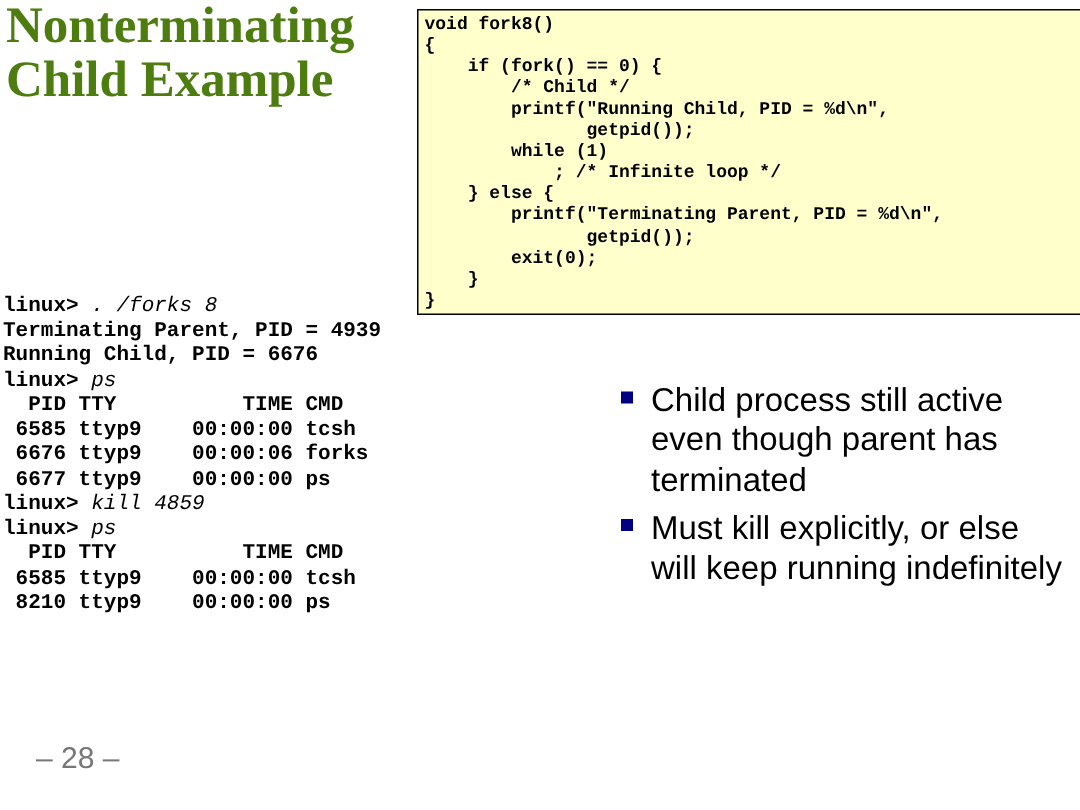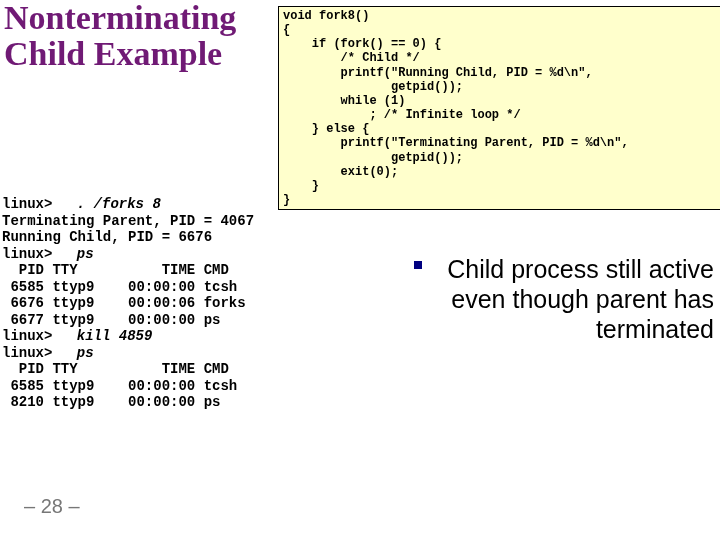--- a/index.html
+++ b/index.html
@@ -17,21 +17,21 @@
     height: 540px;
     position: relative;
   }
   .title {
     position: absolute;
     left: 4px;
     top: 0px;
     width: 268px;
     font-family: "Times New Roman", Times, serif;
     font-weight: bold;
-    color: #701a75;
+    color: #4d7c0f;
     font-size: 34px;
     line-height: 1.05;
   }
   .code-box {
     position: absolute;
     left: 278px;
     top: 6px;
     width: 527px;
     background: #ffffcc;
     border: 1px solid #000;
@@ -51,22 +51,21 @@
     width: 336px;
     font-family: "Courier New", Courier, monospace;
     font-size: 14px;
     line-height: 1.18;
     white-space: pre;
     color: #000;
     font-weight: bold;
   }
   .terminal .cmd {
     font-style: italic;
-    font-weight: bold;
-    margin-left: 16px;
+    font-weight: normal;
   }
   .bullets {
     position: absolute;
     left: 414px;
     top: 254px;
     width: 300px;
     font-family: Arial, Helvetica, sans-serif;
     color: #000;
   }
   .bullet-row {
@@ -75,23 +74,22 @@
   }
   .bullet-sq {
     width: 8px;
     height: 8px;
     background: #000080;
     flex: 0 0 8px;
     margin-top: 7px;
     margin-right: 12px;
   }
   .bullet-text {
-    font-size: 25px;
+    font-size: 22px;
     line-height: 1.2;
-    text-align: right;
   }
   .pagenum {
     position: absolute;
     left: 24px;
     bottom: 22px;
     font-family: Arial, Helvetica, sans-serif;
     font-size: 20px;
     color: #777;
   }
 </style>
@@ -111,35 +109,39 @@
         while (1)
             ; /* Infinite loop */
     } else {
         printf("Terminating Parent, PID = %d\n",
                getpid());
         exit(0);
     }
 }</div>
 
   <div class="terminal"><span>linux&gt; </span><span class="cmd">. /forks 8</span>
-<span>Terminating Parent, PID = 4067</span>
+<span>Terminating Parent, PID = 4939</span>
 <span>Running Child, PID = 6676</span>
 <span>linux&gt; </span><span class="cmd">ps</span>
 <span>  PID TTY          TIME CMD</span>
 <span> 6585 ttyp9    00:00:00 tcsh</span>
 <span> 6676 ttyp9    00:00:06 forks</span>
 <span> 6677 ttyp9    00:00:00 ps</span>
 <span>linux&gt; </span><span class="cmd">kill 4859</span>
 <span>linux&gt; </span><span class="cmd">ps</span>
 <span>  PID TTY          TIME CMD</span>
 <span> 6585 ttyp9    00:00:00 tcsh</span>
 <span> 8210 ttyp9    00:00:00 ps</span></div>
 
   <div class="bullets">
     <div class="bullet-row">
       <div class="bullet-sq"></div>
       <div class="bullet-text">Child process still active even though parent has terminated</div>
     </div>
+    <div class="bullet-row">
+      <div class="bullet-sq"></div>
+      <div class="bullet-text">Must kill explicitly, or else will keep running indefinitely</div>
+    </div>
   </div>
 
   <div class="pagenum">– 28 –</div>
 
 </div>
 
 </body></html>

